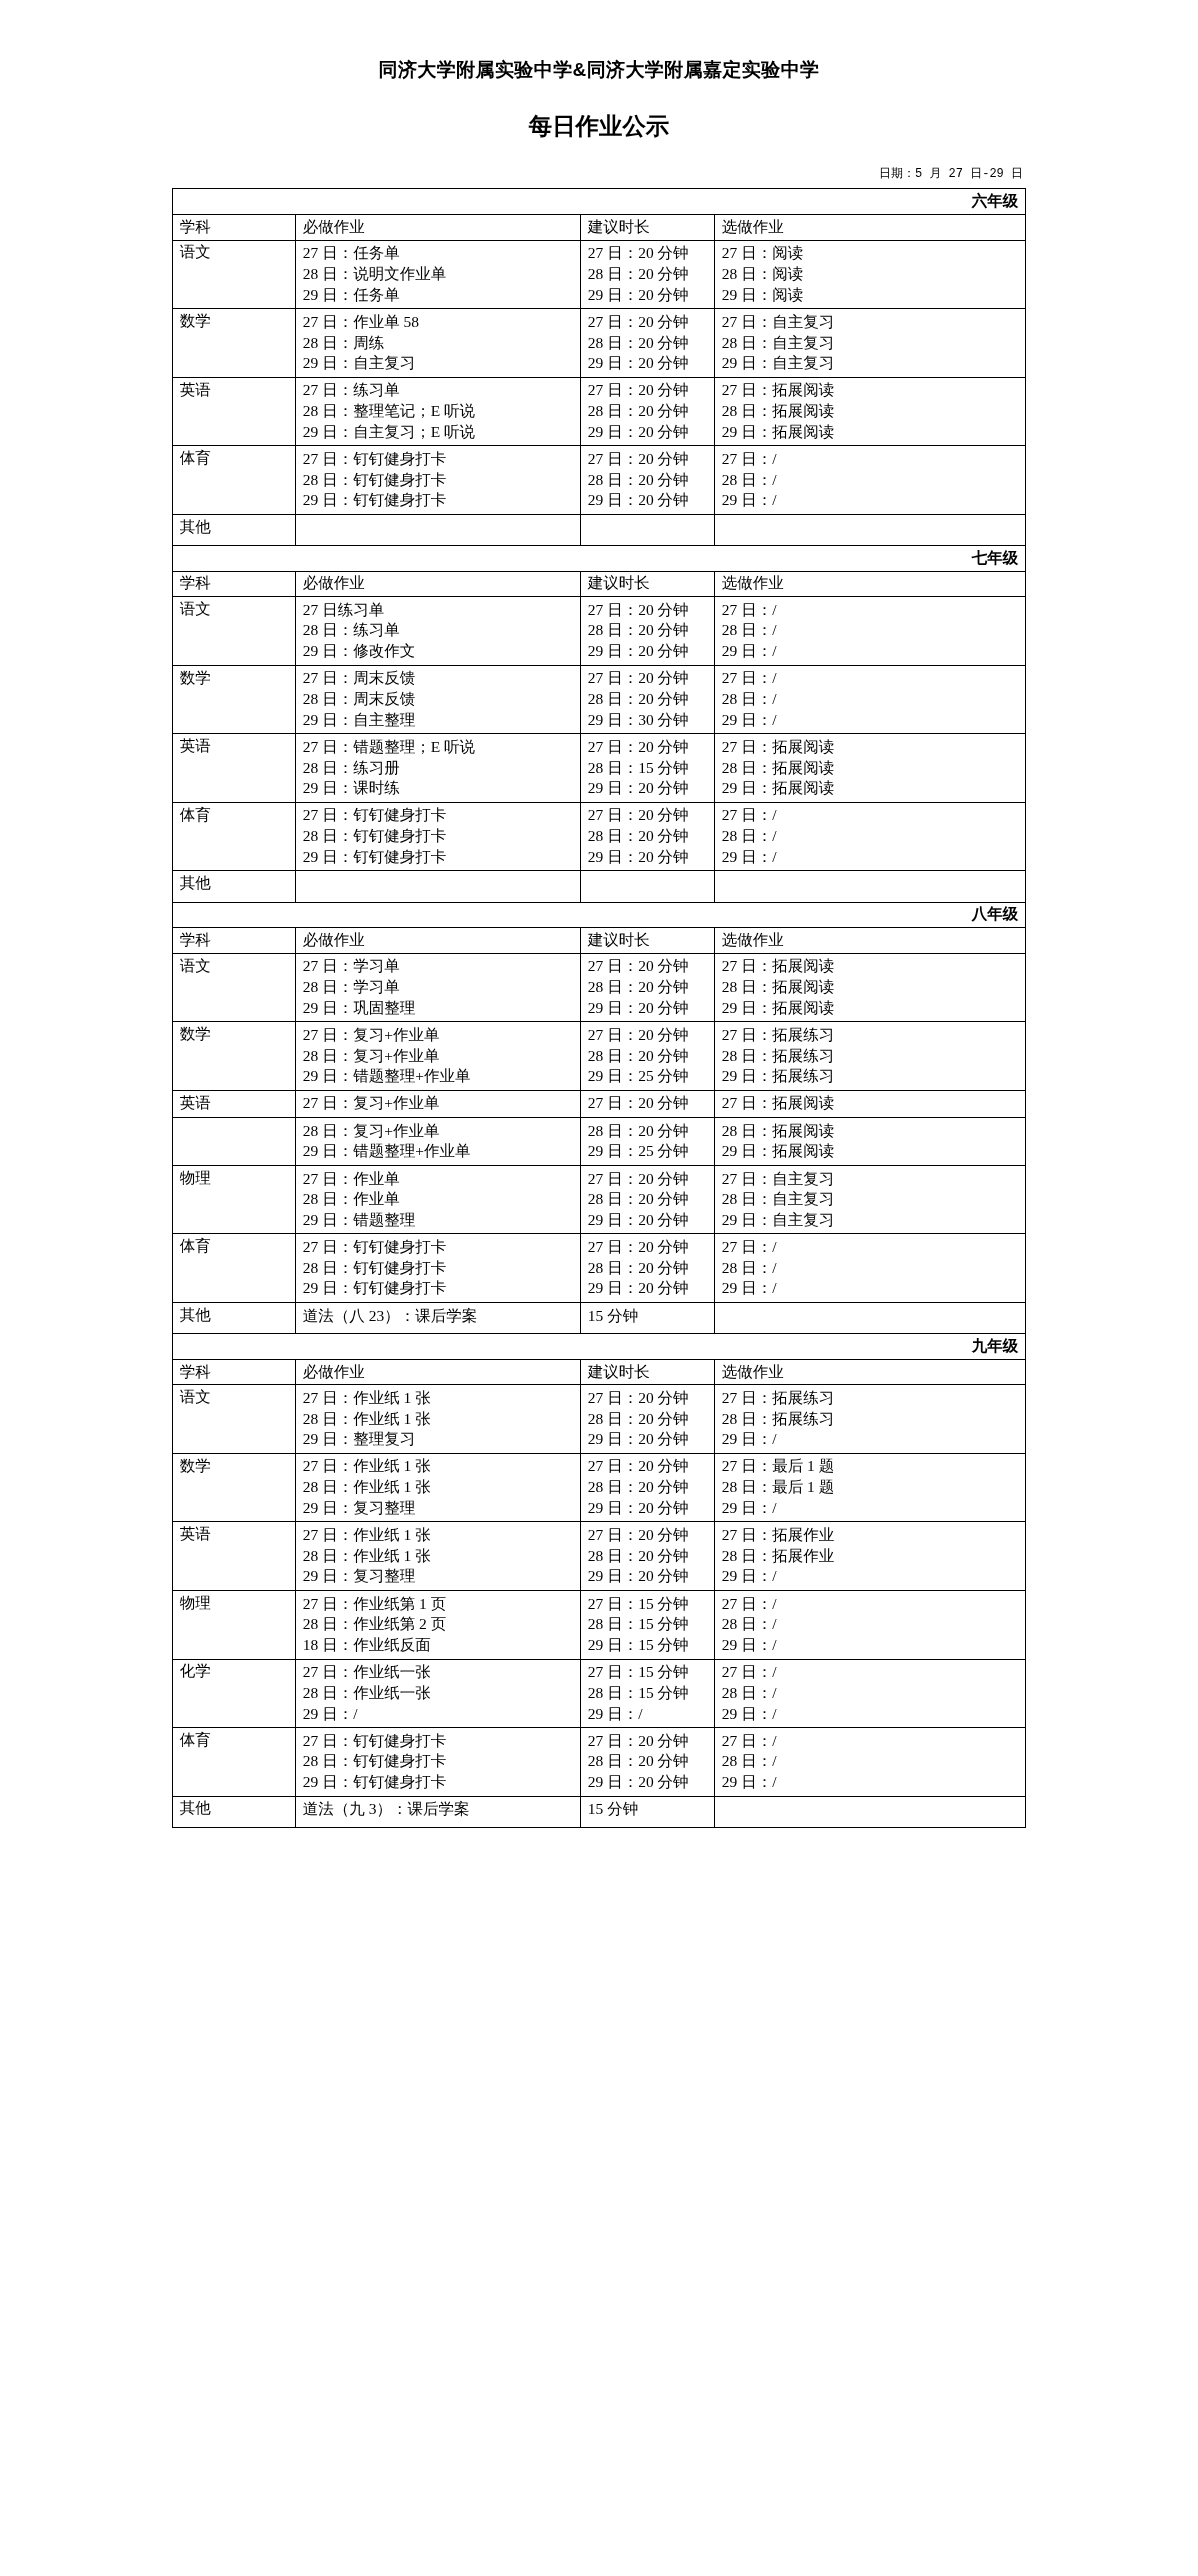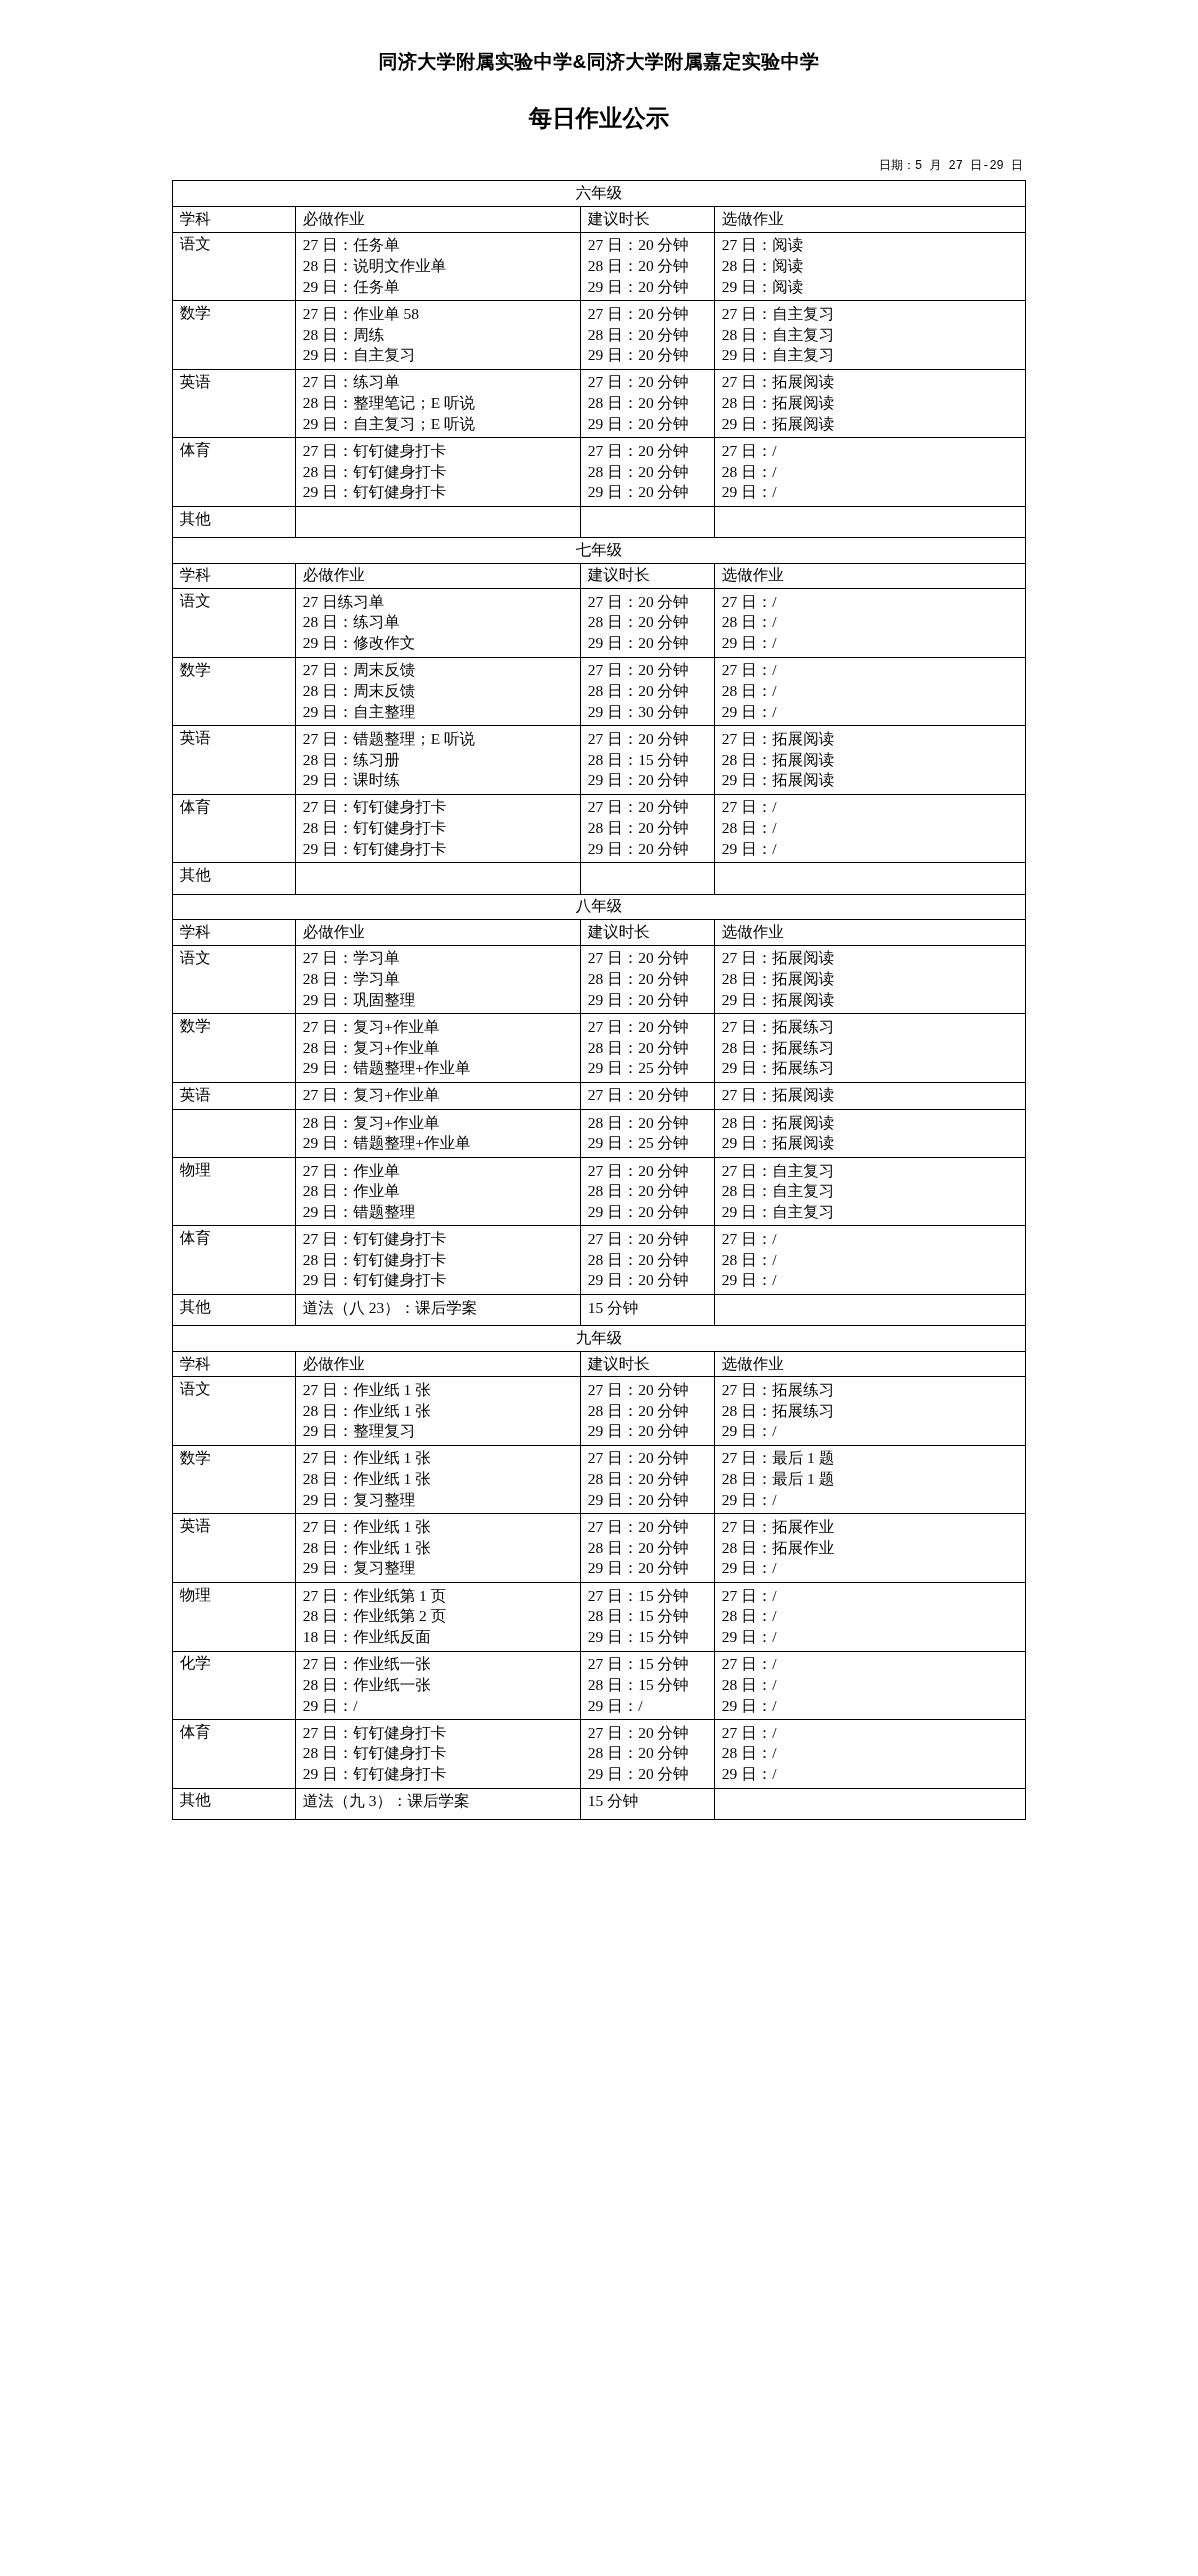--- a/index.html
+++ b/index.html
@@ -18,21 +18,21 @@
   }
   .page {
     width: 1198px;
     padding: 0;
   }
   .doc-title {
     text-align: center;
     font-size: 19px;
     font-weight: bold;
     letter-spacing: 0.4px;
-    margin: 4px;
+    margin: 12px;
     padding-top: 47px;
     line-height: 1.2;
     font-family: "Liberation Sans", "DejaVu Sans", sans-serif;
   }
   .doc-subtitle {
     text-align: center;
     font-size: 23.4px;
     font-weight: bold;
     margin: 12px;
     padding-top: 18px;
@@ -65,24 +65,25 @@
     vertical-align: top;
     line-height: 1.0;
     font-family: "Liberation Serif", "DejaVu Serif", serif;
   }
   col.c-subject { width: 123px; }
   col.c-required { width: 285px; }
   col.c-duration { width: 134px; }
   col.c-optional { width: 311px; }
 
   td.grade-head {
-    text-align: center;
+    text-align: right;
     font-size: 16px;
     padding-top: 6.8px;
     padding-bottom: 8.3px;
+    font-weight: bold;
   }
   td.col-head {
     padding-top: 5.3px;
     padding-bottom: 6.8px;
     margin-top: 15px;
   }
   .lines div {
     padding: 2.6px 0 2.6px 0;
     white-space: nowrap;
   }

